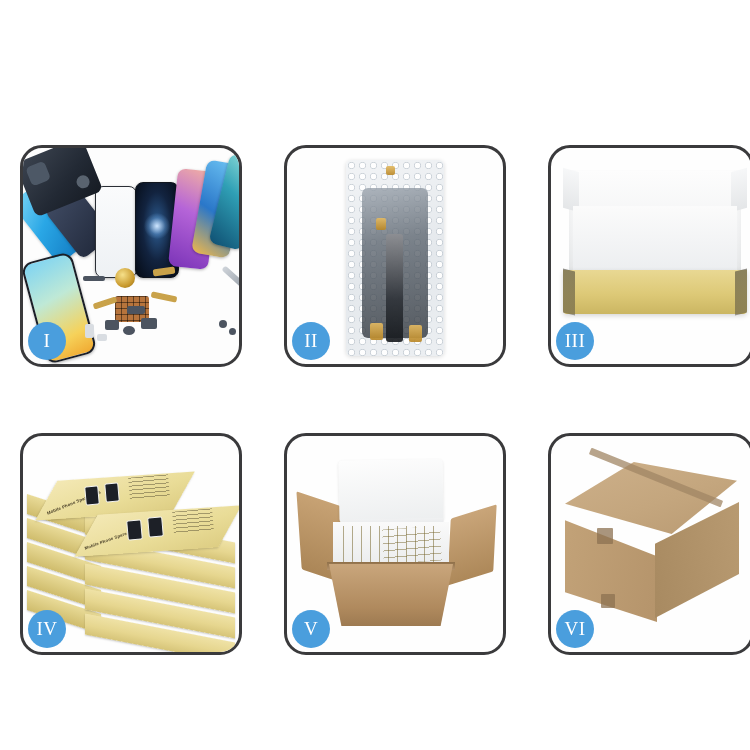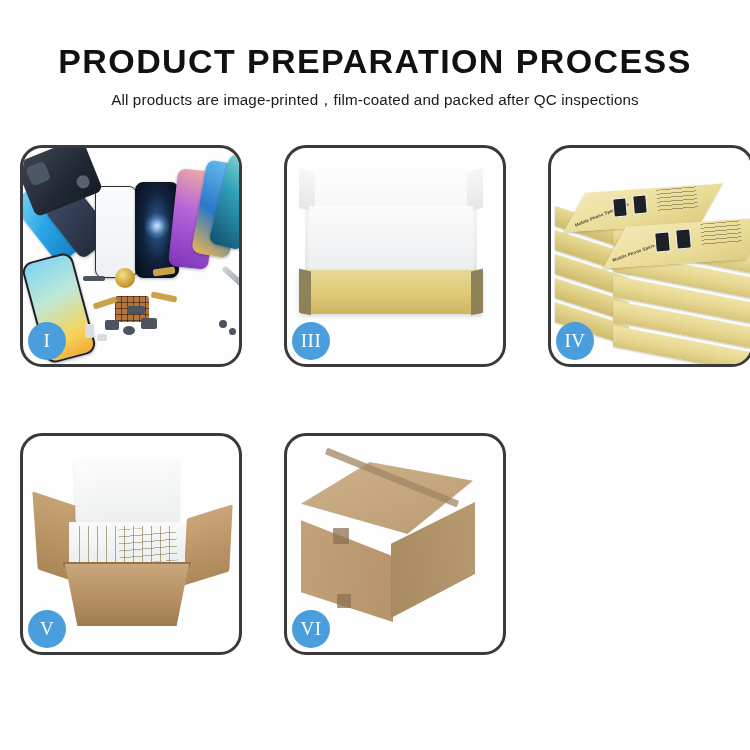--- a/index.html
+++ b/index.html
@@ -306,24 +306,20 @@
     position:absolute; left:34px; top:38px; width:142px; height:7px;
     background:rgba(160,134,100,.75); transform:rotate(22deg); border-radius:1px;
   }
   .c-tab{ position:absolute; background:rgba(140,114,82,.75); border-radius:1px; }
 </style>
 </head>
 <body>
 
 <div class="page">
 
-  <div class="header">
-    <div class="title">PRODUCT PREPARATION PROCESS</div>
-    <div class="subtitle">All products are image-printed，film-coated and packed after QC inspections</div>
-  </div>
 
   <div class="grid">
 
     <div class="panel p1">
       <div class="stage">
         <div class="ph ph-a"></div>
         <div class="ph ph-a2"></div>
         <div class="ph ph-glass"></div>
         <div class="ph ph-dark"></div>
         <div class="ph ph-purple"></div>
@@ -343,20 +339,33 @@
         <div class="prt-l" style="left:62px;top:176px;width:9px;height:14px;"></div>
         <div class="prt-l" style="left:74px;top:186px;width:10px;height:7px;"></div>
         <div class="prt" style="left:104px;top:158px;width:18px;height:8px;"></div>
         <div class="prt" style="left:196px;top:172px;width:8px;height:8px;border-radius:50%;"></div>
         <div class="prt" style="left:206px;top:180px;width:7px;height:7px;border-radius:50%;"></div>
         <div class="tool"></div>
       </div>
       <div class="badge">I</div>
     </div>
 
+    <div class="panel p2">
+      <div class="stage">
+        <div class="bubble-bag">
+          <div class="screen-in-bag"></div>
+          <div class="flex-strip"></div>
+          <div class="gold-tab" style="left:24px;bottom:16px;"></div>
+          <div class="gold-tab" style="right:22px;bottom:14px;"></div>
+          <div class="gold-tab" style="left:30px;top:58px;width:10px;height:12px;"></div>
+          <div class="gold-tab" style="left:40px;top:6px;width:9px;height:9px;"></div>
+        </div>
+      </div>
+      <div class="badge">II</div>
+    </div>
 
     <div class="panel p3">
       <div class="stage">
         <div class="box3-lid"></div>
         <div class="box3-foam"></div>
         <div class="box3-bubble"></div>
         <div class="box3-body"></div>
       </div>
       <div class="badge">III</div>
     </div>

